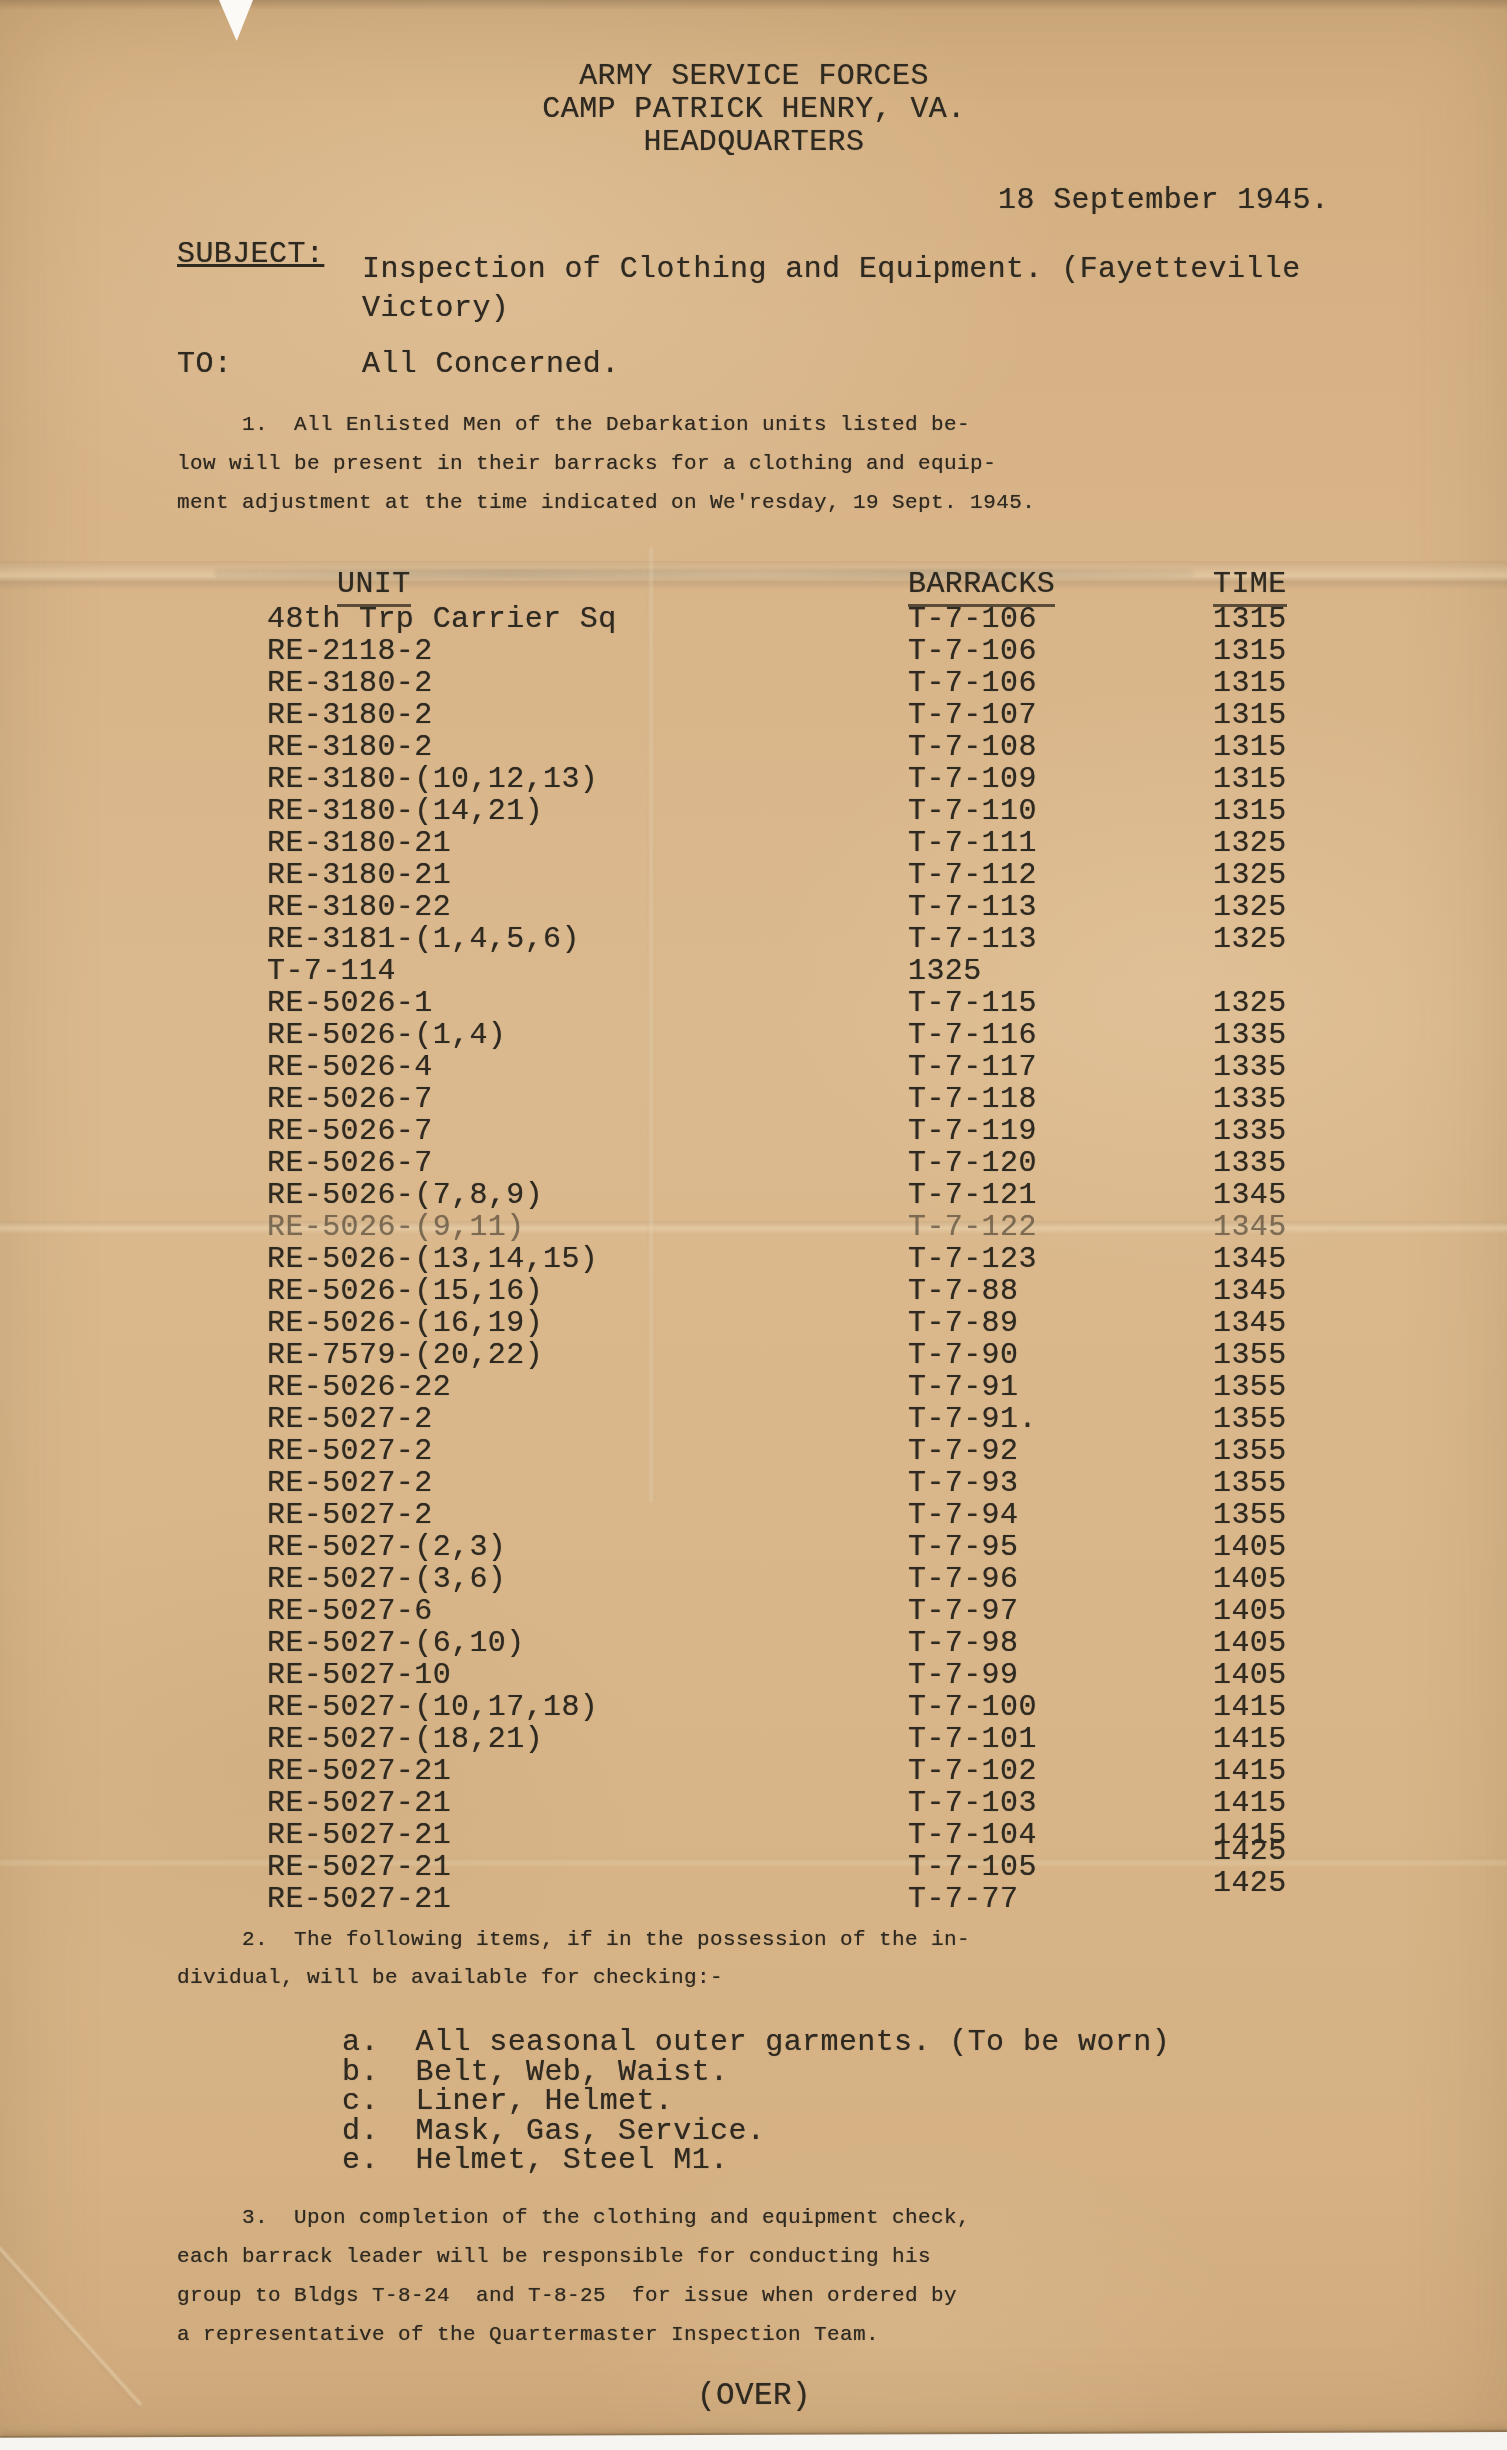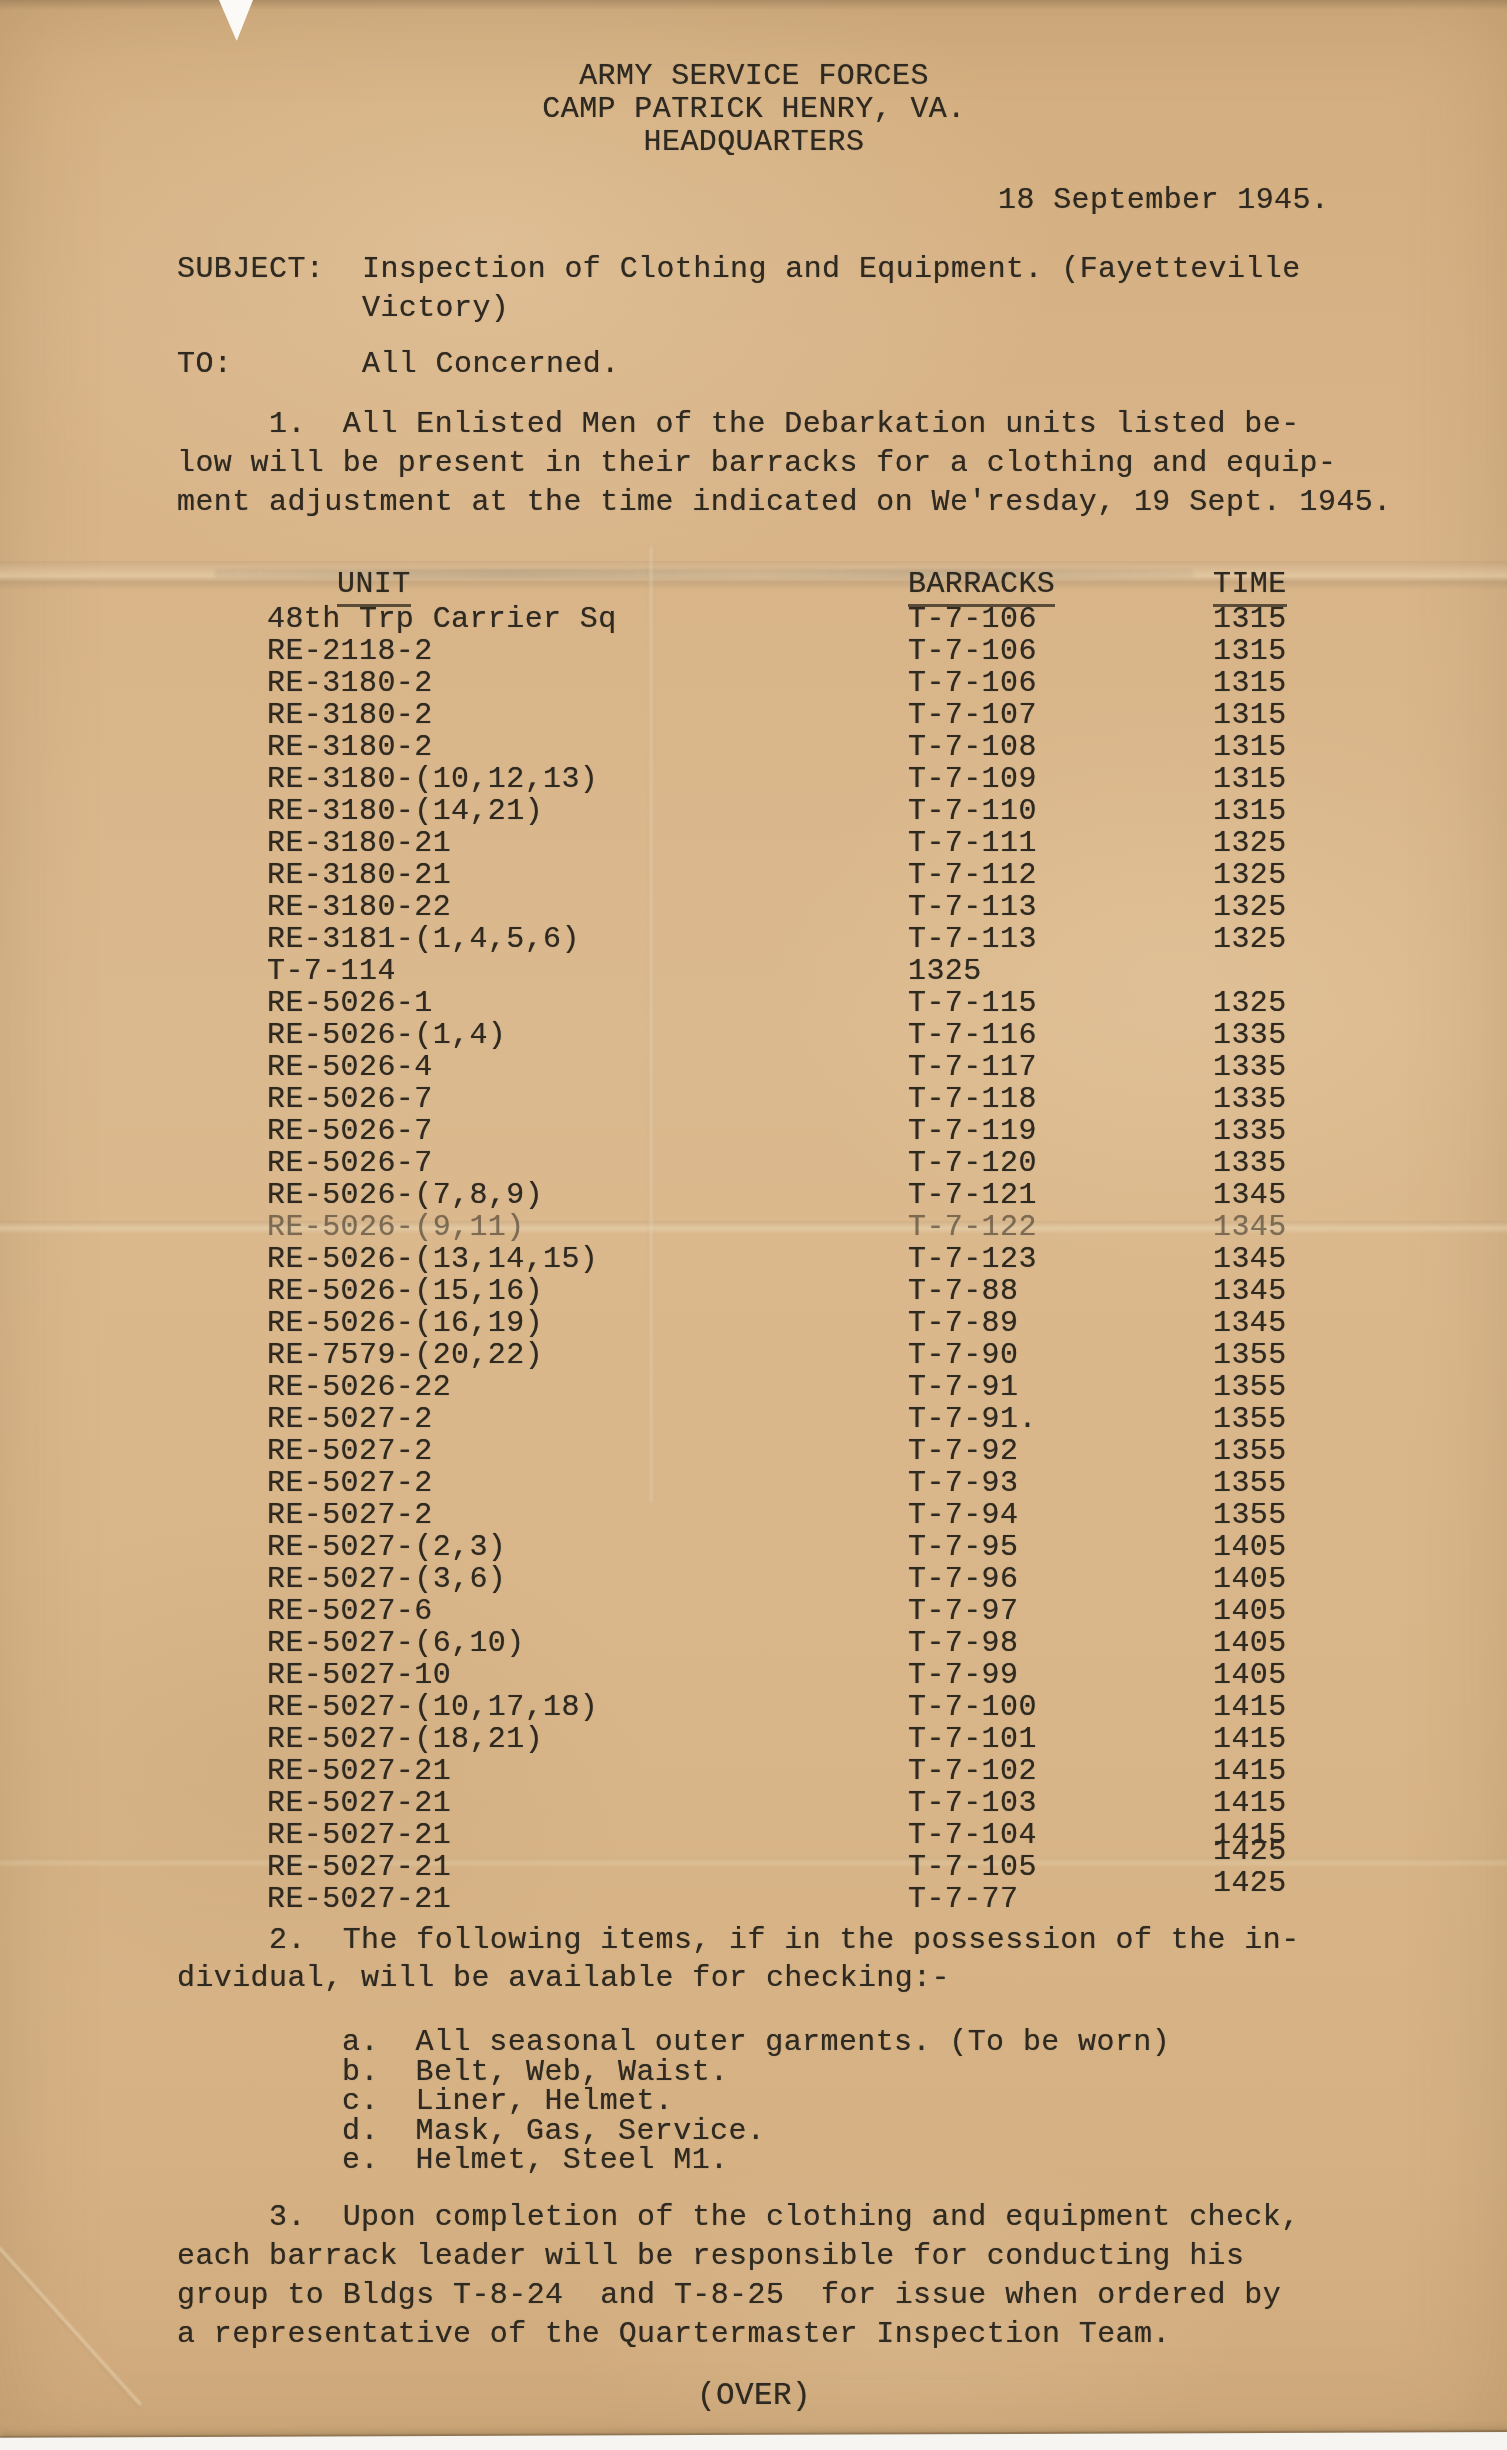--- a/index.html
+++ b/index.html
@@ -44,21 +44,21 @@
     box-shadow:0 -1.9px 1.3px rgba(96,76,50,0.45), 0 -5px 6.3px rgba(120,95,60,0.25);}
   
   .ink{color:#2f2a21;text-shadow:0 0 0.8px rgba(47,41,29,0.65);}
   .line{white-space:pre;}
   .doc-header{position:absolute;top:60px;left:0;width:100%;text-align:center;
     font-size:30px;letter-spacing:0.4px;line-height:33px;}
   .dateline{position:absolute;top:183px;left:998px;font-size:30px;letter-spacing:0.4px;}
   .label{position:absolute;left:177px;font-size:30px;letter-spacing:0.4px;}
   .subject-lines{position:absolute;top:250px;left:362px;font-size:30px;letter-spacing:0.4px;line-height:39px;}
   .to-value{position:absolute;top:347px;left:362px;font-size:30px;letter-spacing:0.4px;}
-  .para{position:absolute;left:177px;font-size:30px;letter-spacing:0.4px;line-height:39px;}
+  .para{position:absolute;left:177px;font-size:21px;letter-spacing:0.4px;line-height:39px;}
   .checklist{position:absolute;top:2028px;left:342px;font-size:30px;letter-spacing:0.4px;line-height:29.5px;}
   .footer-line{position:absolute;top:2378px;left:0;width:100%;text-align:center;
     font-size:31px;letter-spacing:0.4px;}
   
   .units-table{position:absolute;left:267px;top:567px;width:1125px;font-size:30px;letter-spacing:0.4px;}
   .thead{display:grid;grid-template-columns:641px 305px 178px;height:35px;}
   .thead .hcell span{display:inline-block;border-bottom:3.1px solid rgba(47,41,29,0.75);padding-bottom:2.5px;}
   .thead .h-unit span{margin-left:70px;}
   .tbody{display:grid;grid-auto-rows:32px;margin-top:0px;}
   .trow{display:grid;grid-template-columns:641px 305px 178px;align-items:start;}
@@ -82,21 +82,21 @@
   <div class="crease-diag"></div>
 
   <div class="doc-header ink">
       <div class="line">ARMY SERVICE FORCES</div>
       <div class="line">CAMP PATRICK HENRY, VA.</div>
       <div class="line">HEADQUARTERS</div>
     </div>
 
   <div class="dateline ink line">18 September 1945.</div>
 
-  <div class="label ink line" style="top:252px;">SUBJECT:</div>
+  <div class="label ink line" style="top:237px;text-decoration:underline;">SUBJECT:</div>
   <div class="subject-lines ink">
       <div class="line">Inspection of Clothing and Equipment. (Fayetteville</div>
       <div class="line">Victory)</div>
     </div>
 
   <div class="label ink line" style="top:347px;">TO:</div>
   <div class="to-value ink line">All Concerned.</div>
 
   <div class="para ink" style="top:405px;">
       <div class="line">     1.  All Enlisted Men of the Debarkation units listed be-</div>

